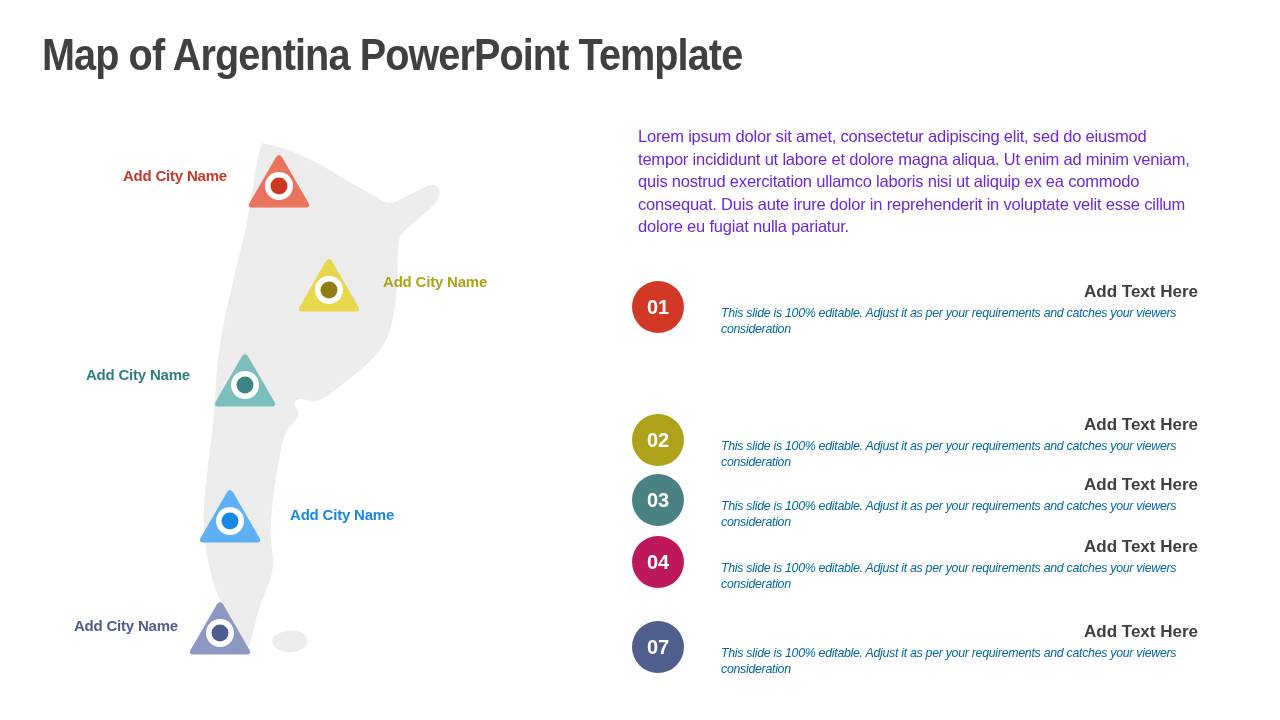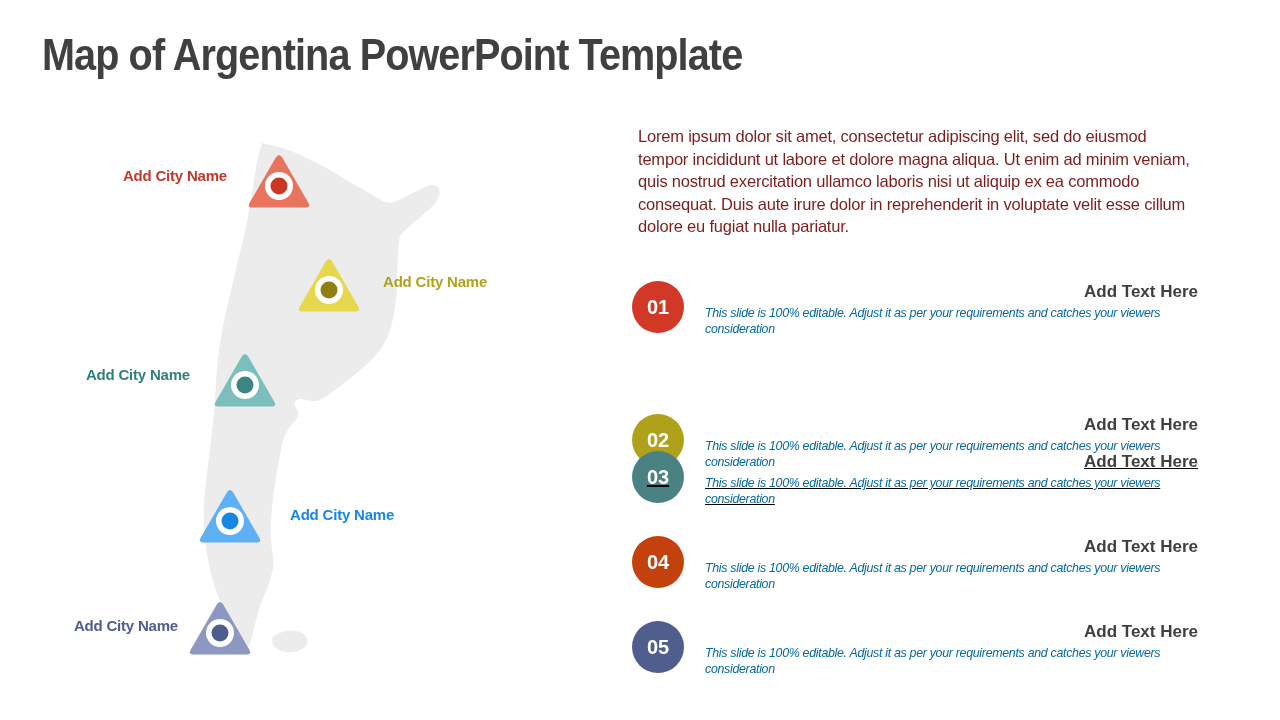--- a/index.html
+++ b/index.html
@@ -10,21 +10,21 @@
     overflow:hidden;
   }
   .slide-title {
     position:absolute; left:42px; top:30px;
     font-size:44px; font-weight:bold; color:#404040;
     letter-spacing:-1px; white-space:nowrap;
     transform:scaleX(0.9); transform-origin:left center;
   }
   .intro {
     position:absolute; left:638px; top:125px; width:556px;
-    font-size:16.5px; line-height:22.5px; color:#7f1d1d;
+    font-size:16.5px; line-height:22.5px; color:#6d28d9;
     letter-spacing:-0.2px;
   }
   
   .map-svg { position:absolute; left:183px; top:130px; width:262px; height:532px; }
   .marker { position:absolute; width:64px; height:58px; }
   .marker svg { width:64px; height:58px; display:block; }
   .m1 { left:247px; top:153px; }
   .m2 { left:297px; top:257px; }
   .m3 { left:213px; top:352px; }
   .m4 { left:198px; top:488px; }
@@ -32,22 +32,22 @@
   .city-label {
     position:absolute; font-size:15px; font-weight:bold;
     letter-spacing:-0.2px; white-space:nowrap;
   }
   .l1 { left:0px;  top:167px; width:227px; text-align:right; }
   .l2 { left:383px; top:273px; }
   .l3 { left:0px;  top:366px; width:190px; text-align:right; }
   .l4 { left:290px; top:506px; }
   .l5 { left:0px;  top:617px; width:178px; text-align:right; }
   
-  .text-item { position:absolute; left:632px; width:566px; display:flex; }
-  .t1 { top:281px; } .t2 { top:366px;margin-top:48px; } .t3 { top:451px;text-decoration:underline; } .t4 { top:536px; } .t5 { top:621px; }
+  .text-item { position:absolute; left:632px; width:566px; display:flex;gap:16px; }
+  .t1 { top:281px; } .t2 { top:366px;margin-top:48px; } .t3 { top:474px; } .t4 { top:536px; } .t5 { top:621px; }
   .num-badge {
     flex:0 0 52px; width:52px; height:52px; border-radius:50%;
     color:#ffffff; font-size:20px; font-weight:bold;
     display:flex; align-items:center; justify-content:center;
   }
   .item-text { margin-left:21px; width:493px; padding-top:1px; }
   .item-heading { font-size:17px; font-weight:bold; color:#3f3f3f; line-height:20px; margin-bottom:4px;text-align:right; }
   .item-body {
     font-size:12.4px; font-style:italic; color:#0369a1;
     line-height:15.5px; letter-spacing:-0.3px;
@@ -124,27 +124,27 @@
     </div>
   </div>
   <div class="text-item t3">
     <div class="num-badge" style="background: rgb(74, 129, 131);">03</div>
     <div class="item-text">
       <div class="item-heading">Add Text Here</div>
       <div class="item-body">This slide is 100% editable. Adjust it as per your requirements and catches your viewers consideration</div>
     </div>
   </div>
   <div class="text-item t4">
-    <div class="num-badge" style="background: #c2410c;">04</div>
+    <div class="num-badge" style="background: #be185d;">04</div>
     <div class="item-text">
       <div class="item-heading">Add Text Here</div>
       <div class="item-body">This slide is 100% editable. Adjust it as per your requirements and catches your viewers consideration</div>
     </div>
   </div>
   <div class="text-item t5">
-    <div class="num-badge" style="background: rgb(80, 94, 142);">05</div>
+    <div class="num-badge" style="background: rgb(80, 94, 142);">07</div>
     <div class="item-text">
       <div class="item-heading">Add Text Here</div>
       <div class="item-body">This slide is 100% editable. Adjust it as per your requirements and catches your viewers consideration</div>
     </div>
   </div>
 
 </div>
 
 </body></html>

